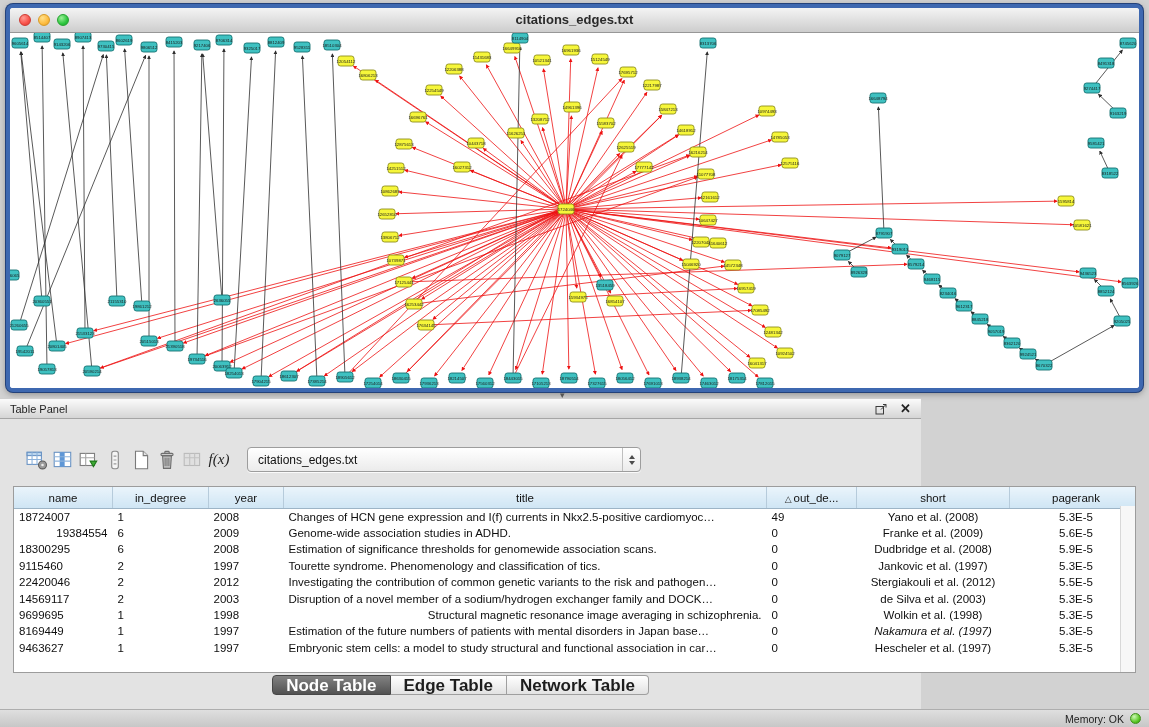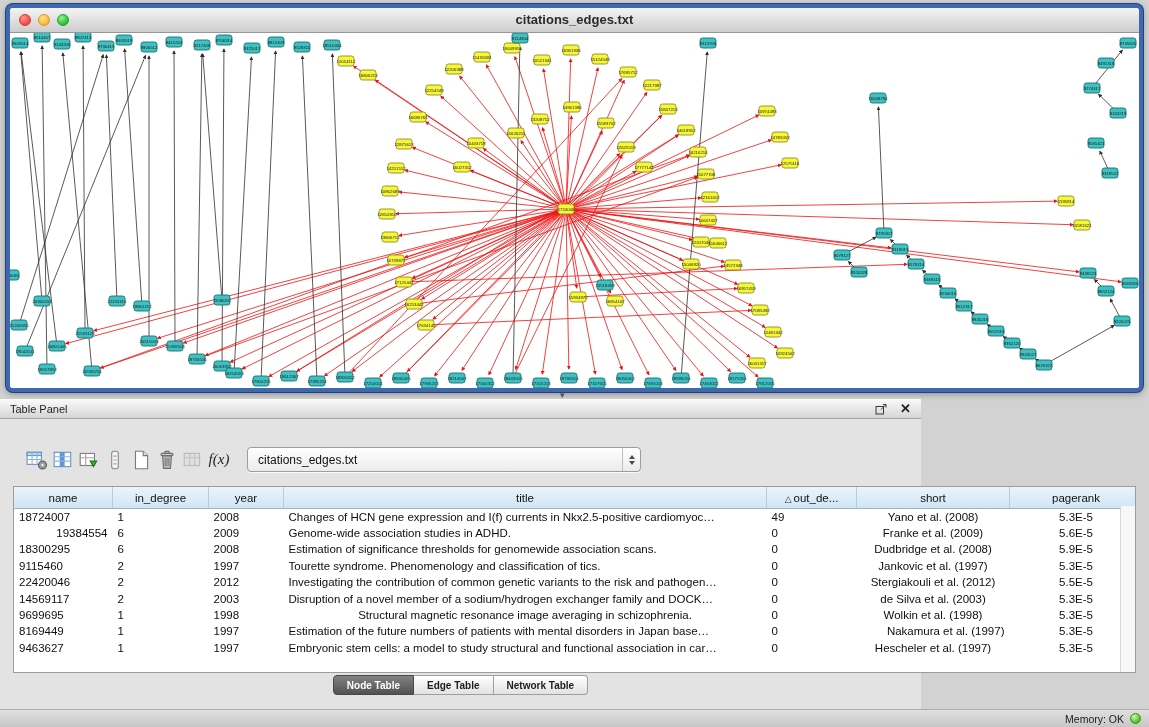--- a/index.html
+++ b/index.html
@@ -43,21 +43,21 @@
 
   .table-wrap{position:absolute;left:13px;top:88px;width:1123px;height:187px;background:#fff;border:1px solid #9c9c9c;box-sizing:border-box;overflow:hidden;}
   table.data{border-collapse:collapse;table-layout:fixed;width:1108px;}
   th{height:19px;background:linear-gradient(#eaf4fb,#cfe5f4);border-right:1px solid #b6cbdb;border-bottom:1px solid #9db4c6;
      font-size:11.5px;font-weight:normal;color:#111;text-align:center;overflow:hidden;white-space:nowrap;}
   td{height:16.4px;font-size:11.5px;color:#0e0e0e;padding:0 5px;white-space:nowrap;overflow:hidden;box-sizing:border-box;}
   .sort-tri{font-size:9px;color:#333;margin-right:2px;}
   .vscroll{position:absolute;right:0;top:19px;bottom:0;width:14px;background:#f7f7f7;border-left:1px solid #d8d8d8;}
 
   .table-tabs{position:absolute;left:0;right:0;top:277px;display:flex;justify-content:center;}
-  .seg-tab{height:20px;padding:0 13px;font-size:10px;font-weight:bold;color:#1d1d1d;background:linear-gradient(#ffffff,#e2e2e2);
+  .seg-tab{height:20px;padding:0 13px;font-size:17px;font-weight:bold;color:#1d1d1d;background:linear-gradient(#ffffff,#e2e2e2);
     border:1px solid #9f9f9f;border-left-width:0;cursor:default;font-family:inherit;}
   .seg-tab:first-child{border-left-width:1px;border-radius:4px 0 0 4px;}
   .seg-tab:last-child{border-radius:0 4px 4px 0;}
   .seg-tab.selected{background:linear-gradient(#828282,#525252);color:#fff;border-color:#474747;}
 
   .status-bar{position:absolute;left:0;bottom:0;width:100%;height:18px;background:linear-gradient(#dfdfdf,#c7c7c7);border-top:1px solid #aeaeae;
     display:flex;align-items:center;justify-content:flex-end;gap:6px;padding-right:8px;box-sizing:border-box;}
   .status-label{font-size:10.5px;color:#222;}
   .mem-dot{width:11px;height:11px;border-radius:50%;background:radial-gradient(circle at 35% 30%,#cdf8b4,#55c41f 65%,#2f9a0f);border:1px solid #3f8f1b;box-sizing:border-box;}
 </style>
@@ -873,32 +873,32 @@
               <td style="text-align: left;">2003</td>
               <td style="text-align: left;">Disruption of a novel member of a sodium/hydrogen exchanger family and DOCK…</td>
               <td style="text-align: left;">0</td>
               <td style="text-align: center;">de Silva et al. (2003)</td>
               <td style="text-align: center;">5.3E-5</td>
             </tr>
             <tr>
               <td style="text-align: left;">9699695</td>
               <td style="text-align: left;">1</td>
               <td style="text-align: left;">1998</td>
-              <td style="text-align: center;">Structural magnetic resonance image averaging in schizophrenia.</td>
+              <td style="text-align: right;">Structural magnetic resonance image averaging in schizophrenia.</td>
               <td style="text-align: left;">0</td>
               <td style="text-align: center;">Wolkin et al. (1998)</td>
               <td style="text-align: center;">5.3E-5</td>
             </tr>
             <tr>
               <td style="text-align: left;">8169449</td>
               <td style="text-align: left;">1</td>
               <td style="text-align: left;">1997</td>
               <td style="text-align: left;">Estimation of the future numbers of patients with mental disorders in Japan base…</td>
               <td style="text-align: left;">0</td>
-              <td style="text-align: right;">Nakamura et al. (1997)</td>
+              <td style="text-align: center; font-style: italic;">Nakamura et al. (1997)</td>
               <td style="text-align: center;">5.3E-5</td>
             </tr>
             <tr>
               <td style="text-align: left;">9463627</td>
               <td style="text-align: left;">1</td>
               <td style="text-align: left;">1997</td>
               <td style="text-align: left;">Embryonic stem cells: a model to study structural and functional association in car…</td>
               <td style="text-align: left;">0</td>
               <td style="text-align: center;">Hescheler et al. (1997)</td>
               <td style="text-align: center;">5.3E-5</td>

